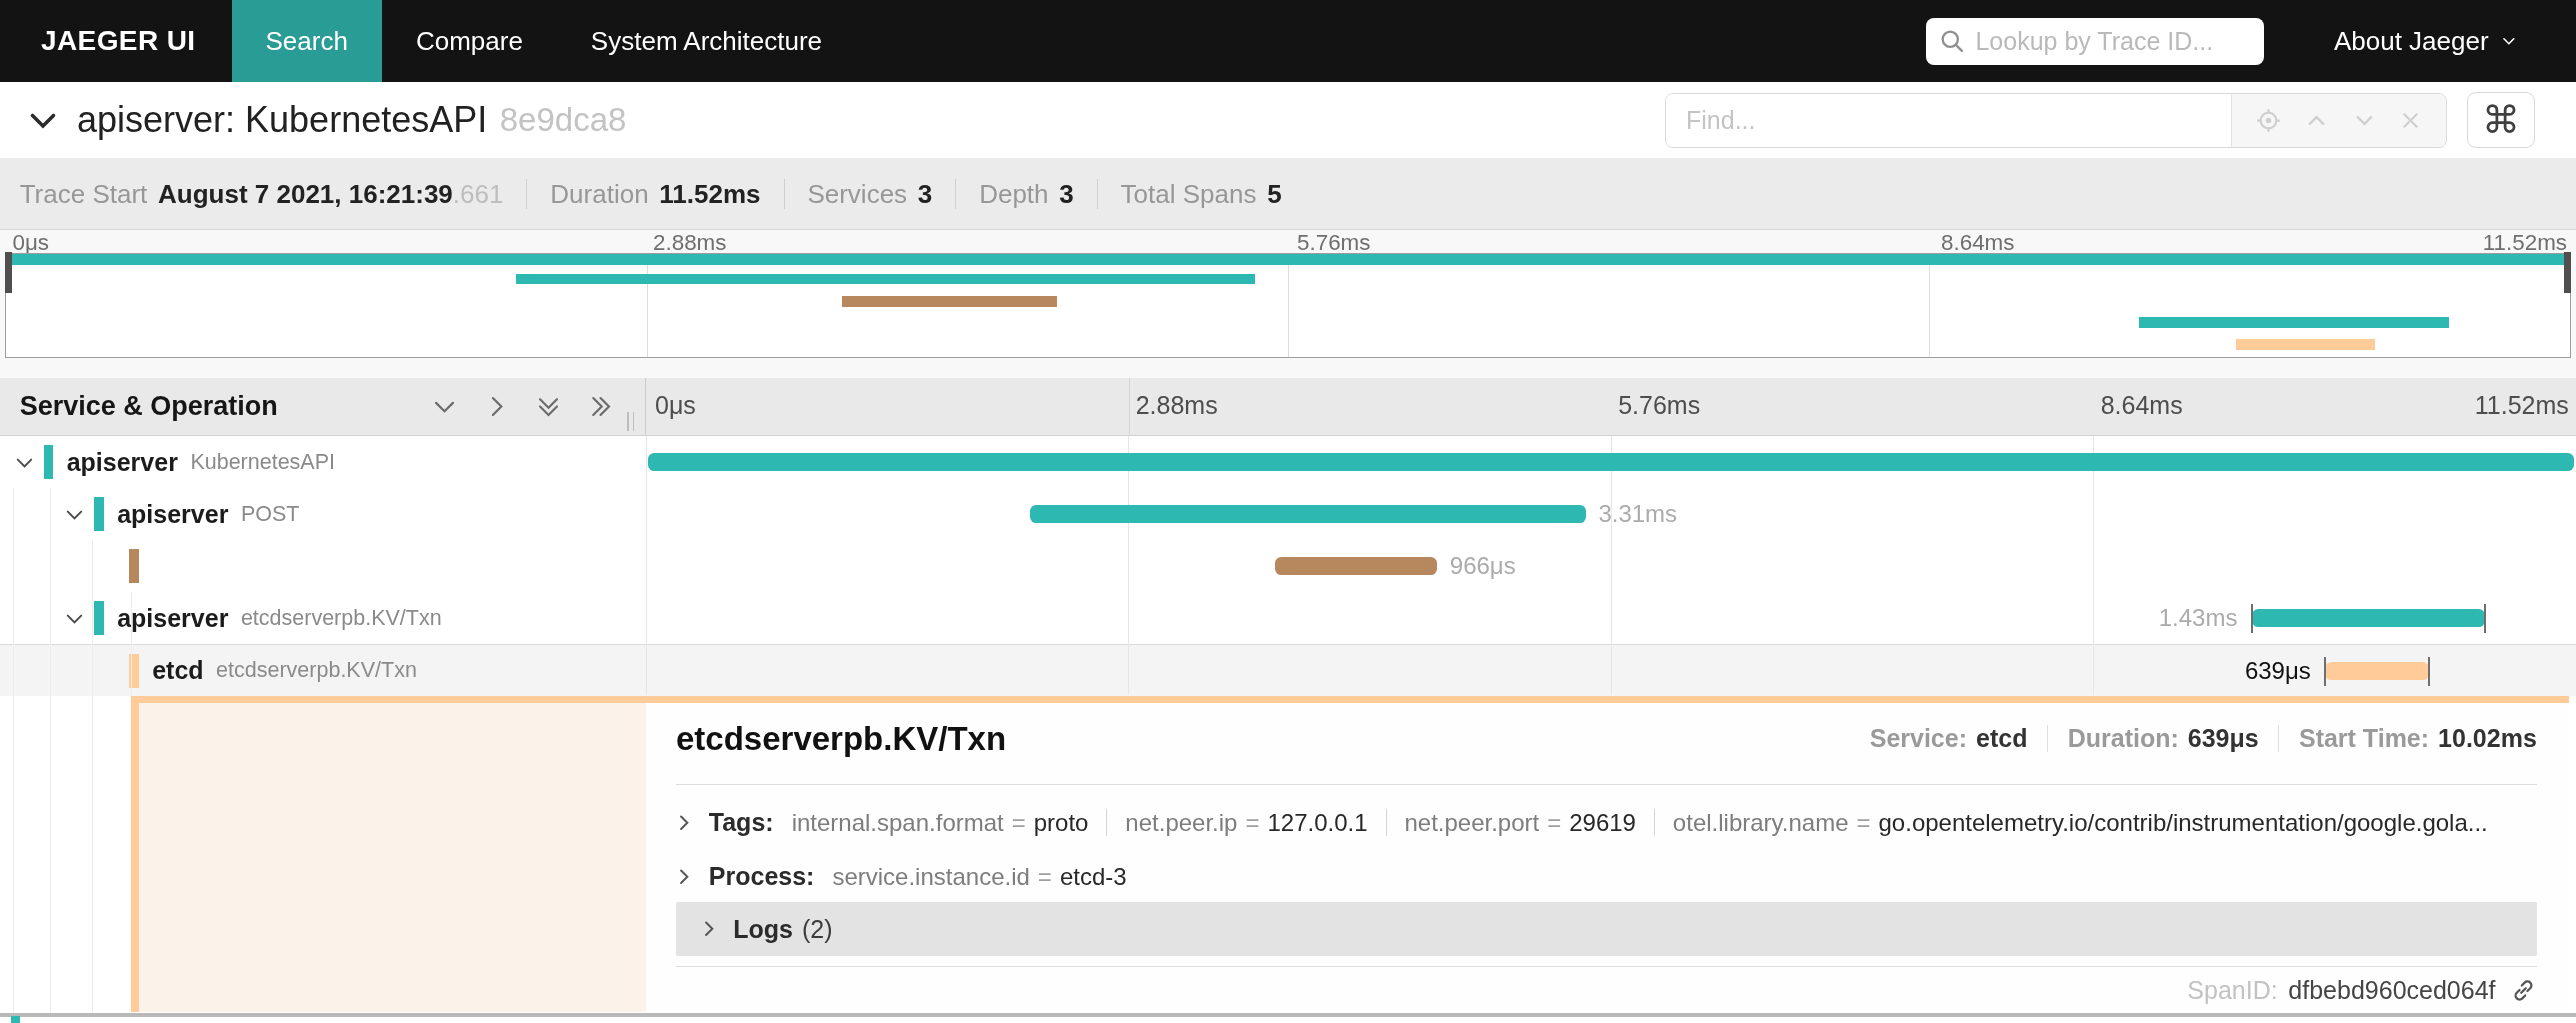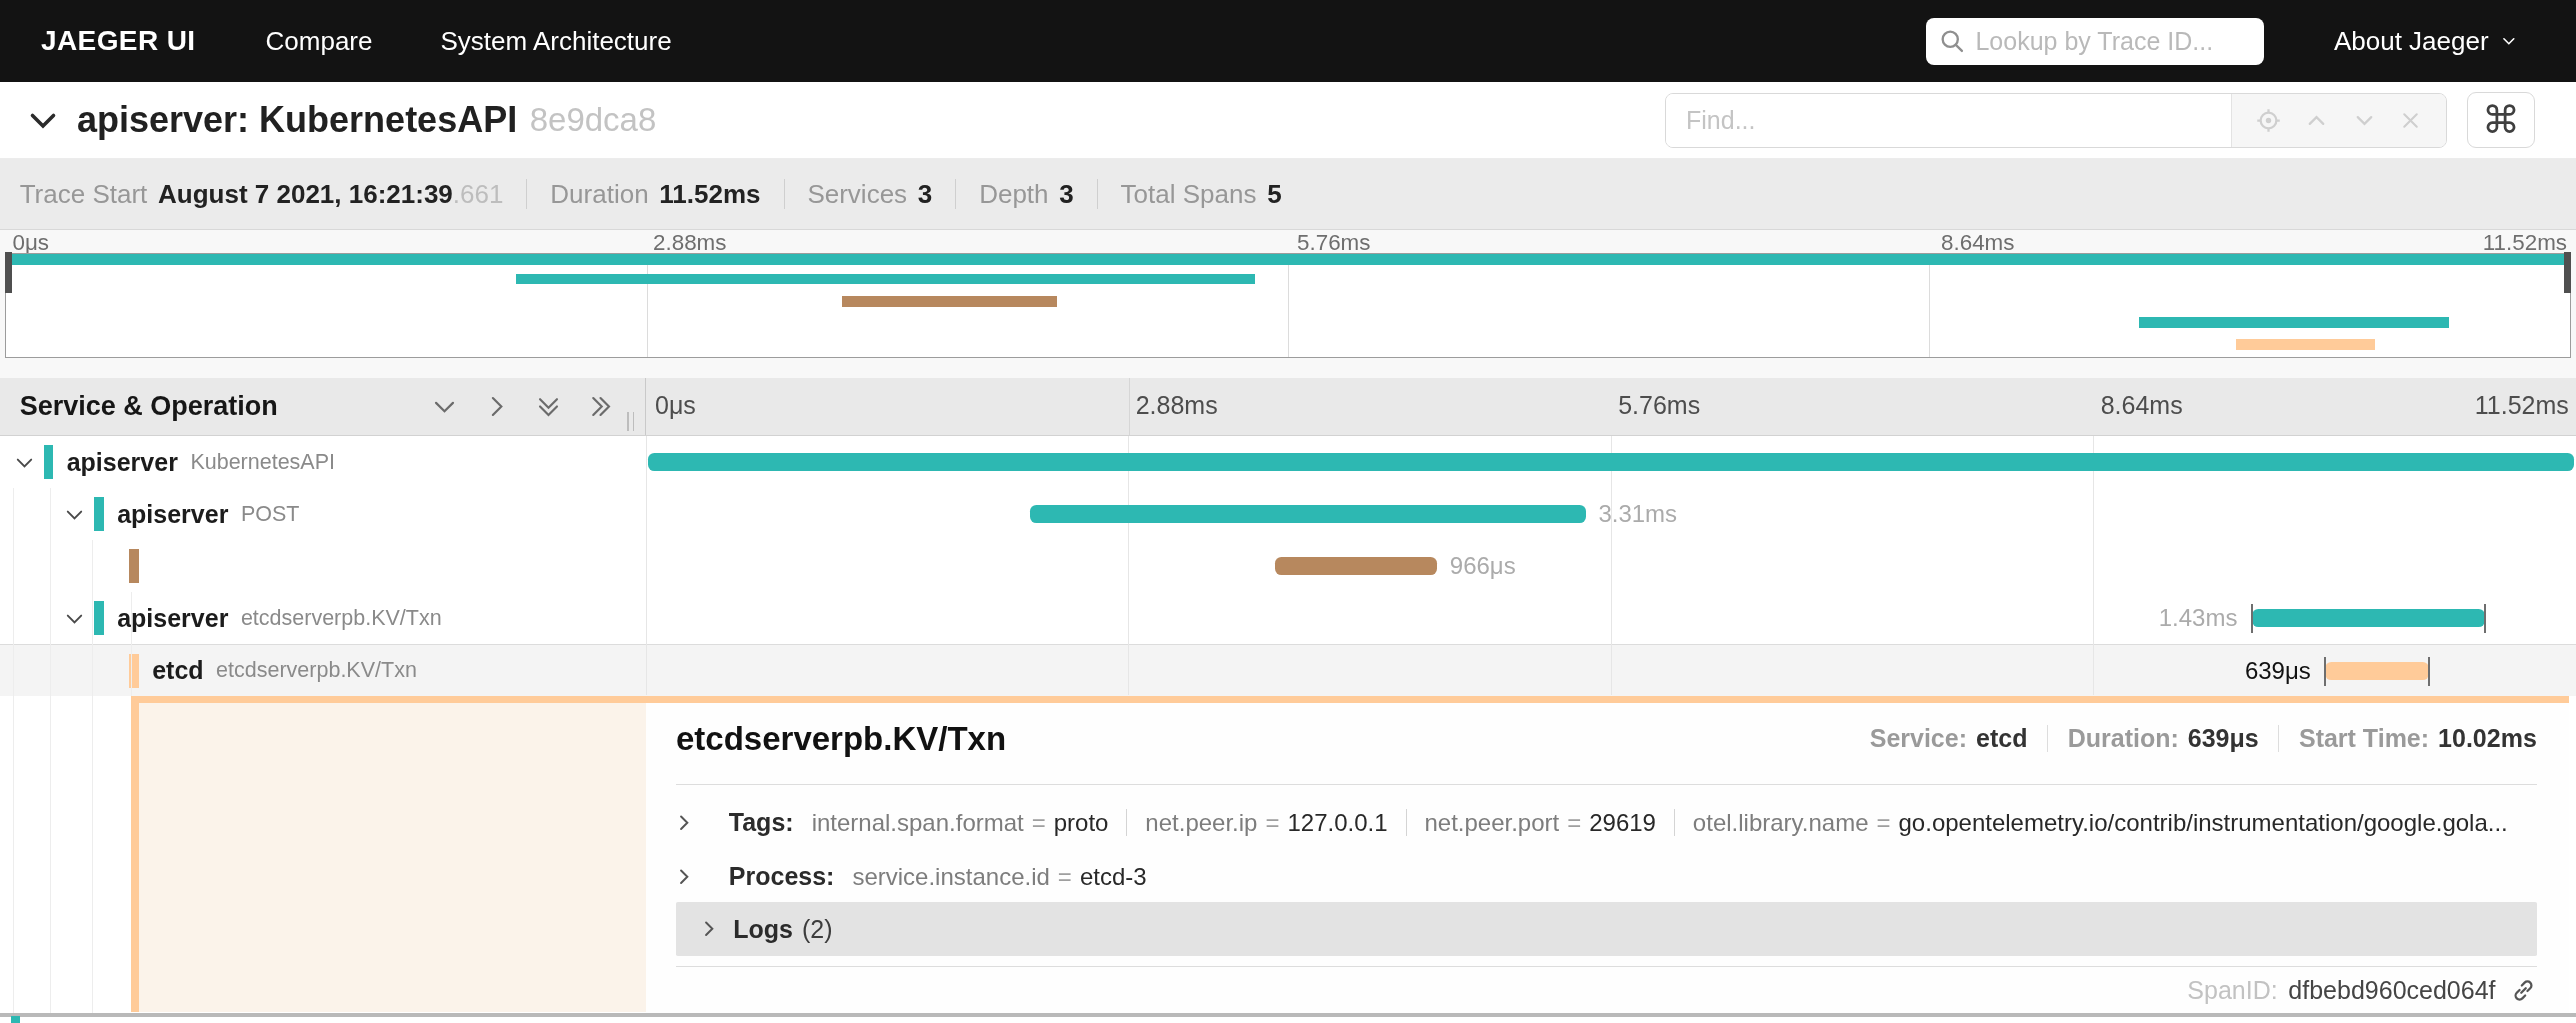--- a/index.html
+++ b/index.html
@@ -15,21 +15,21 @@
   .nav-spacer { flex:1; }
   .lookup { width:338px; height:47px; background:#fff; border-radius:8px; display:flex; align-items:center; padding:0 12.5px; margin-right:70px; }
   .lookup svg { flex:none; margin-right:9px; }
   .lookup input { border:none; outline:none; font-size:25px; width:100%; color:#333; background:transparent; font-family:inherit; }
   .lookup input::placeholder { color:#b9b9b9; }
   .about { font-size:26px; margin-right:57px; display:flex; align-items:center; gap:10.7px; cursor:pointer; }
 
   
   .trace-bar { position:absolute; top:82px; left:0; right:0; height:77px; background:#fff; border-bottom:0.9px solid #ececec; display:flex; align-items:center; }
   .collapse-chev { margin-left:25px; display:flex; color:#2b2b2b; cursor:pointer; }
-  .trace-title { font-size:36px; font-weight:700; color:#212121; margin-left:16px; white-space:nowrap; }
+  .trace-title { font-size:36px; font-weight:400; color:#212121; margin-left:16px; white-space:nowrap; }
   .trace-id { font-size:33px; font-weight:500; color:#c3c3c3; margin-left:12.5px; }
   .controls { margin-left:auto; display:flex; align-items:center; margin-right:41px; }
   .find-group { display:flex; height:55px; border:0.9px solid #d9d9d9; border-radius:8px; overflow:hidden; background:#fff; }
   .find-input { width:565px; border:none; outline:none; padding:0 19.7px; font-size:25px; color:#333; font-family:inherit; }
   .find-input::placeholder { color:#c4c4c4; }
   .find-suffix { width:215px; background:#f6f6f6; border-left:0.9px solid #e3e3e3; display:flex; align-items:center; justify-content:space-around; color:#cfcfcf; padding:0 12.5px; }
   .find-suffix .ficon { display:flex; cursor:pointer; }
   .kbd-btn { width:68px; height:56px; margin-left:19.7px; border:0.9px solid #d9d9d9; border-radius:9px; background:#fff; font-size:38px; color:#3f3f3f; display:flex; align-items:center; justify-content:center; cursor:pointer; }
   .view-btn { height:56px; margin-left:14.3px; border:0.9px solid #d9d9d9; border-radius:9px; background:#fff; font-size:26px; color:#333; padding:0 21.5px; display:flex; align-items:center; gap:14.3px; cursor:pointer; font-family:inherit; }
 
@@ -98,21 +98,21 @@
   .d-titlerow { position:absolute; top:14.3px; left:30px; right:32px; height:43px; display:flex; align-items:center; }
   .d-title { font-size:33px; font-weight:700; color:#111; }
   .d-meta { margin-left:auto; display:flex; align-items:center; font-size:25px; white-space:nowrap; }
   .d-meta .lab { color:#9a9a9a; margin-right:9px;font-weight:bold; }
   .d-meta .val { font-weight:700; color:#333; }
   .d-meta .sep { width:0.9px; height:27px; background:#ddd; margin:0 19.7px; }
   .d-divider { position:absolute; top:81px; left:30px; right:32px; height:0.9px; background:#ddd; }
   .d-kvrow { position:absolute; left:27px; right:32px; height:39px; display:flex; align-items:center; font-size:24px; white-space:nowrap; overflow:hidden; }
   .d-tags { top:100px; } .d-process { top:154px; }
   .exp-chev { display:flex; color:#555; margin-right:14.3px; flex:none; cursor:pointer; }
-  .sec-label { font-weight:700; color:#2b2b2b; margin-right:18px; font-size:25px;margin-left:20px; }
+  .sec-label { font-weight:700; color:#2b2b2b; margin-right:18px; font-size:25px; }
   .tag-k { color:#7d7d7d; }
   .tag-eq { color:#9f9f9f; margin:0 8px; }
   .tag-v { color:#282828; }
   .tag-sep { width:0.9px; height:27px; background:#d4d4d4; margin:0 18px; flex:none; }
   .d-logs { position:absolute; top:199px; left:30px; right:32px; height:54px; background:#e3e3e3; border-radius:1.8px; display:flex; align-items:center; padding-left:21.5px; cursor:pointer; }
   .logs-label { font-weight:700; font-size:25px; color:#2b2b2b; margin-right:9px; }
   .logs-count { font-size:25px; color:#3d3d3d; }
   .d-spanid-divider { position:absolute; top:263px; left:30px; right:32px; height:0.9px; background:#ddd; }
   .d-spanid { position:absolute; top:265px; right:32px; height:45px; display:flex; align-items:center; font-size:25px; }
   .spanid-label { color:#c2c2c2; margin-right:10.7px; }
@@ -121,20 +121,21 @@
   .d-bottomline { position:absolute; top:317px; left:0; right:0; height:3.6px; background:#b9b9b9; }
   .peek { position:absolute; left:10.7px; top:320px; width:9px; height:7.2px; background:#2DB8B2; }
 </style>
 </head>
 <body>
 
 <div class="app">
 
   <header class="nav">
     <div class="brand">JAEGER UI</div>
+    <div class="tab active">Search</div>
     <div class="tab">Compare</div>
     <div class="tab">System Architecture</div>
     <div class="nav-spacer"></div>
     <div class="lookup">
       <svg width="28" height="28" viewBox="0 0 24 24" fill="none" stroke="#8f8f8f" stroke-width="2" stroke-linecap="round">
           <circle cx="10.5" cy="10.5" r="6.5"></circle>
           <path d="M15.5 15.5L20.5 20.5"></path>
         </svg>
       <input type="text" placeholder="Lookup by Trace ID..." style="">
     </div>

